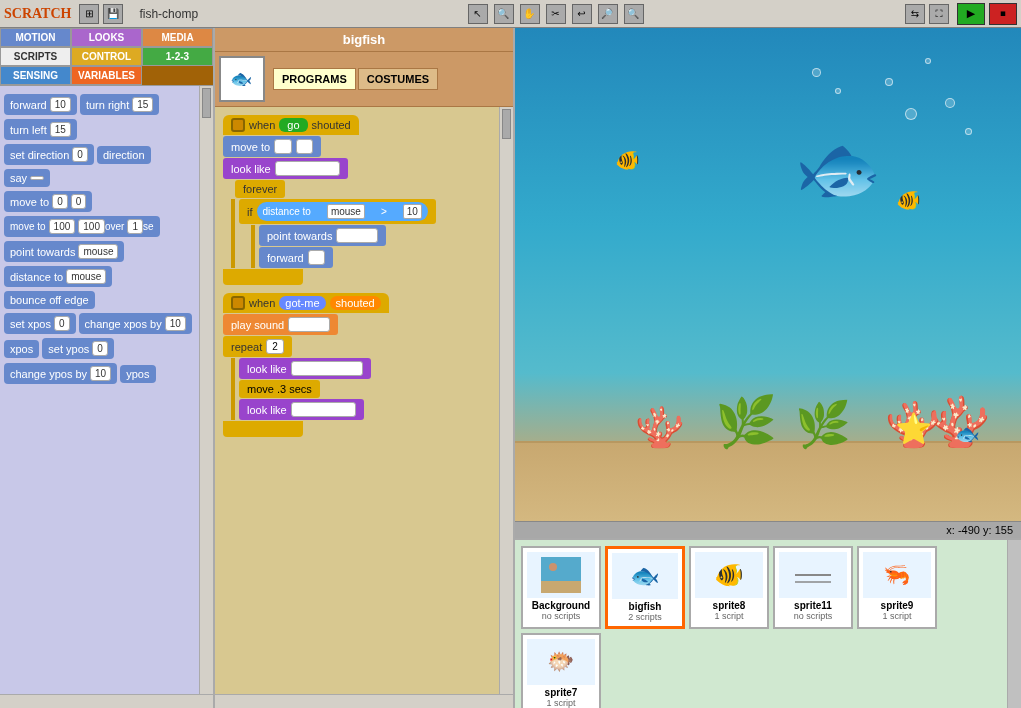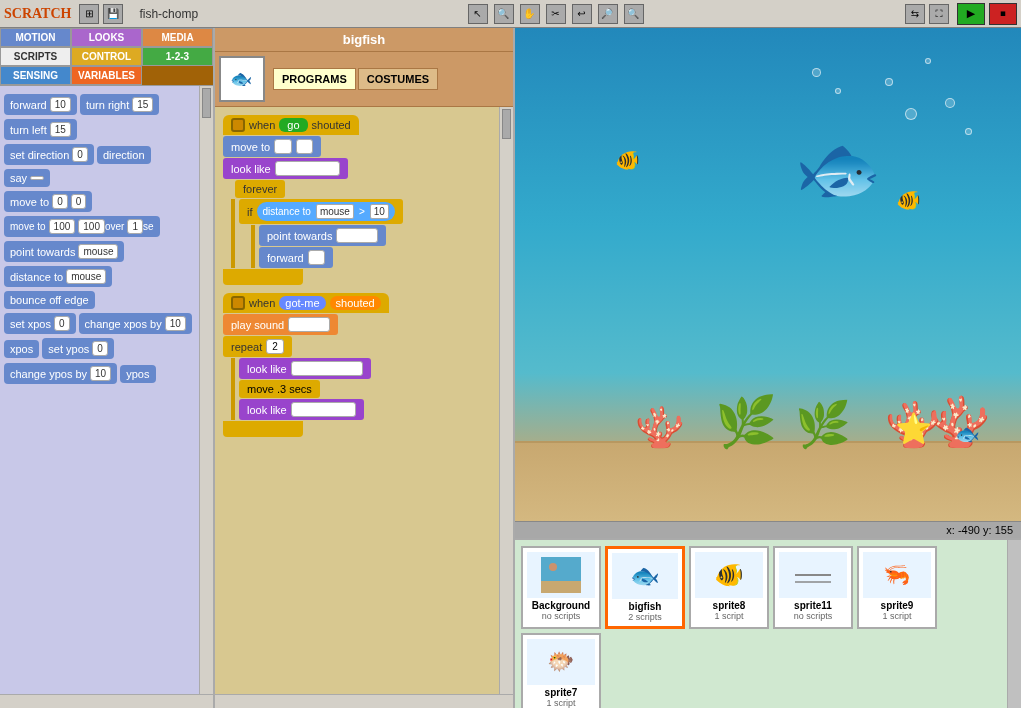--- a/index.html
+++ b/index.html
@@ -59,21 +59,21 @@
     .got-me-pill { background: #6688ff; color: white; padding: 1px 6px; border-radius: 10px; font-size: 11px; }
     .orange-pill { background: #ff8800; color: white; padding: 1px 6px; border-radius: 10px; font-size: 11px; }
     .white-box { background: white; border: 1px solid #aaa; padding: 1px 5px; border-radius: 3px; font-size: 10px; }
 
     .cmd-block { display: flex; align-items: center; padding: 3px 8px; border-radius: 3px; gap: 4px; width: fit-content; margin: 1px 0; }
     .cmd-blue { background: #6688cc; color: white; }
     .cmd-purple { background: #9944cc; color: white; }
     .cmd-orange { background: #ee8833; color: white; }
     .cmd-yellow { background: #ddaa00; }
     .if-block { display: flex; align-items: center; background: #ddaa00; padding: 3px 8px; gap: 4px; border-radius: 3px; width: fit-content; }
-    .condition-box { background: #55aaff; padding: 2px 6px; border-radius: 12px; font-size: 10px; color: white; display: flex; align-items: center; gap: 5px; }
+    .condition-box { background: #55aaff; padding: 2px 6px; border-radius: 12px; font-size: 10px; color: white; display: flex; align-items: center; gap: 16px; }
     .repeat-block { display: flex; align-items: center; background: #ddaa00; padding: 3px 8px; gap: 4px; border-radius: 3px; width: fit-content; }
     .script-group { margin-bottom: 8px; }
 
     
     #right-panel { flex: 1; display: flex; flex-direction: column; }
     #stage-container { flex: 1; background: #4488aa; position: relative; overflow: hidden; }
     #stage-hint { position: absolute; top: 8px; right: 8px; color: #ffff66; font-size: 12px; text-align: right; }
     #coords { background: #a8a8a8; padding: 2px 8px; font-size: 11px; text-align: right; border-top: 1px solid #888; }
 
     

